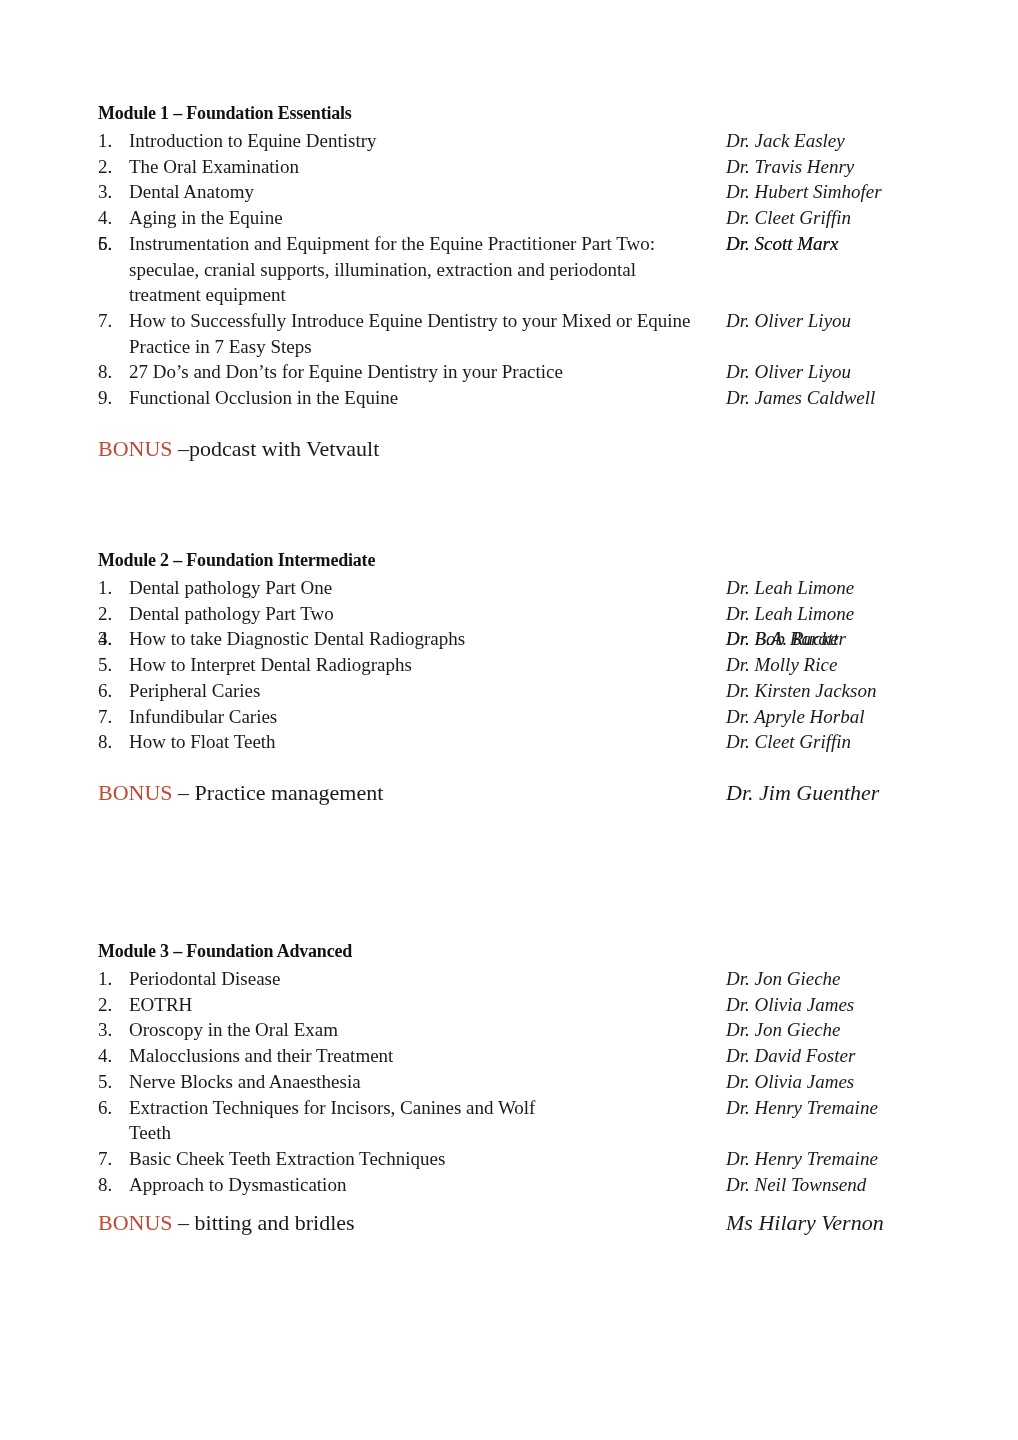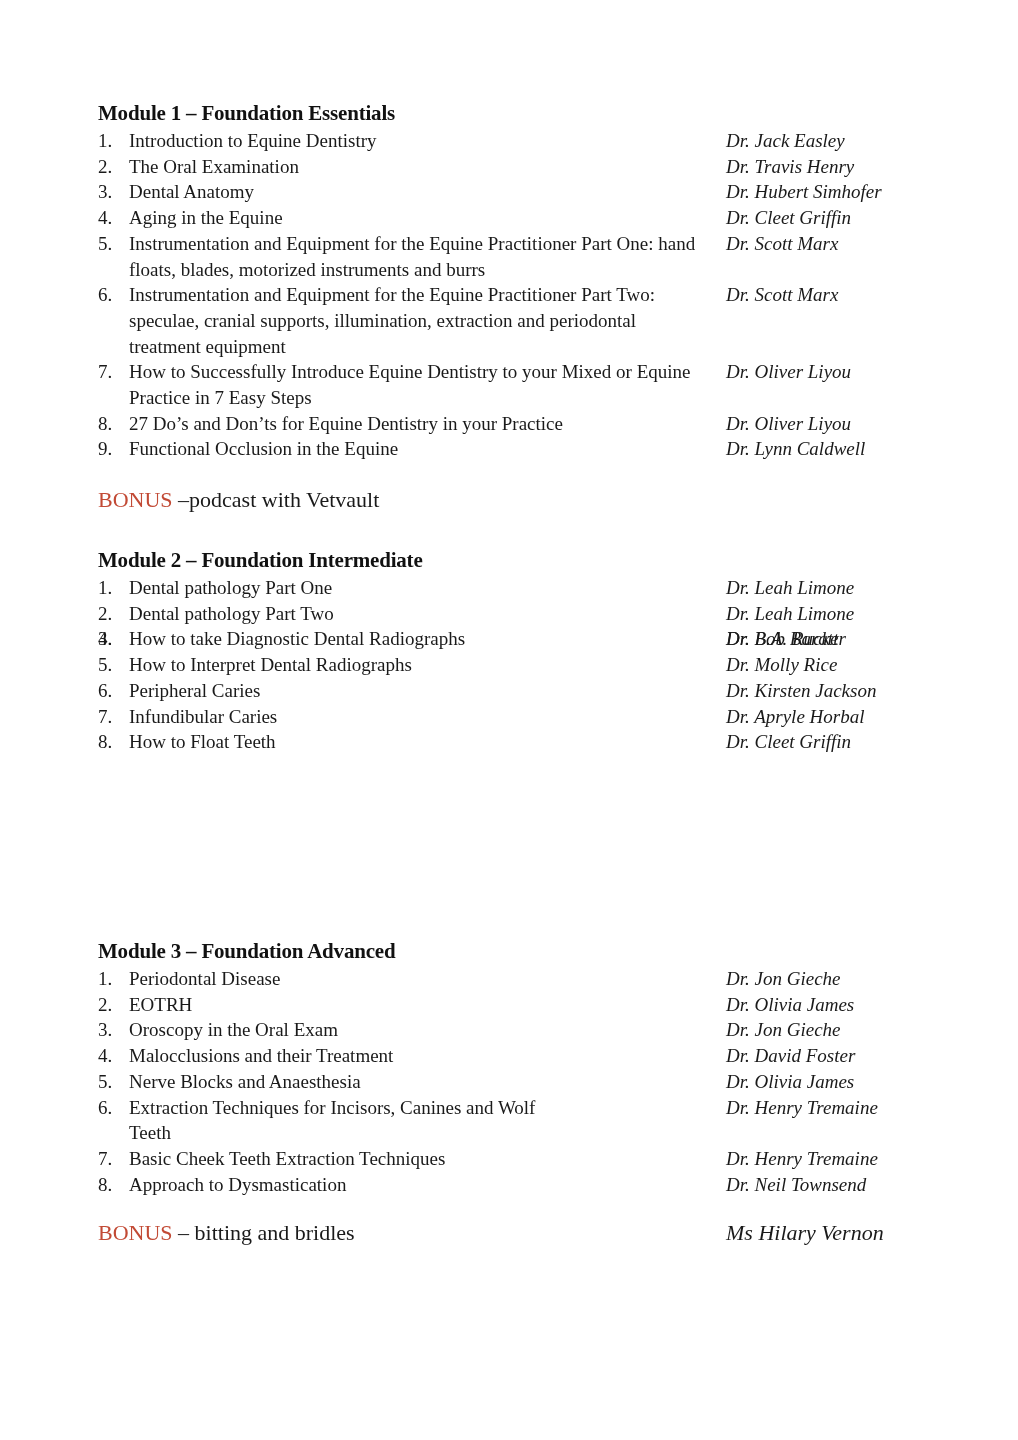--- a/index.html
+++ b/index.html
@@ -1,20 +1,20 @@
 <!DOCTYPE html>
 <html><head>
 <meta charset="utf-8">
 <style>
   html, body { margin: 0; padding: 0; background: #ffffff; }
   body { width: 1018px; height: 1440px; position: relative; overflow: hidden;
          font-family: "Liberation Serif", "DejaVu Serif", serif; color: #1a1a1a; }
   .page { position: absolute; left: 0; top: 0; width: 1018px; height: 1440px; }
   .module { position: absolute; left: 98px; width: 820px; }
-  .module-title { font-weight: bold; font-size: 21px; line-height: 30px; margin: 0; color: #111; letter-spacing: -0.2px; }
+  .module-title { font-weight: bold; font-size: 18px; line-height: 30px; margin: 0; color: #111; letter-spacing: -0.2px; }
   .item { position: relative; font-size: 19px; line-height: 25.7px; }
   .num { position: absolute; left: 0; top: 0; }
   .text { display: block; margin-left: 31px; width: 580px; }
   .m3 .text { width: 420px; }
   .speaker { position: absolute; left: 628px; top: 0; font-style: italic; white-space: nowrap; text-align: center; }
   .bonus { position: relative; font-size: 22px; line-height: 25.7px; }
   .bonus-label { color: #c24a35; }
 </style>
 </head>
 <body>
@@ -39,42 +39,41 @@
           <span class="text">Dental Anatomy</span>
           <span class="speaker">Dr. Hubert Simhofer</span>
         </div>
       <div class="item">
           <span class="num">4.</span>
           <span class="text">Aging in the Equine</span>
           <span class="speaker">Dr. Cleet Griffin</span>
         </div>
       <div class="item">
           <span class="num">5.</span>
-          <span class="text">Instrumentation and Equipment for the Equine Practitioner Part One: hand floats, blades, motorized instruments and burrs</span>
           <span class="speaker">Dr. Scott Marx</span>
         </div>
       <div class="item">
           <span class="num">6.</span>
           <span class="text">Instrumentation and Equipment for the Equine Practitioner Part Two: speculae, cranial supports, illumination, extraction and periodontal treatment equipment</span>
           <span class="speaker">Dr. Scott Marx</span>
         </div>
       <div class="item">
           <span class="num">7.</span>
           <span class="text">How to Successfully Introduce Equine Dentistry to your Mixed or Equine Practice in 7 Easy Steps</span>
           <span class="speaker">Dr. Oliver Liyou</span>
         </div>
       <div class="item">
           <span class="num">8.</span>
           <span class="text">27 Do’s and Don’ts for Equine Dentistry in your Practice</span>
           <span class="speaker">Dr. Oliver Liyou</span>
         </div>
       <div class="item">
           <span class="num">9.</span>
           <span class="text">Functional Occlusion in the Equine</span>
-          <span class="speaker">Dr. Lynn Caldwell</span>
+          <span class="speaker">Dr. James Caldwell</span>
         </div>
     </div>
     <div class="bonus" style="margin-top:25px;"><span class="bonus-label" style="color: rgb(194, 74, 53);">BONUS</span><span> –podcast with Vetvault</span><span class="speaker"></span></div>
   </section>
 
   <section class="module m2" style="top:545px;">
     <h2 class="module-title">Module 2 – Foundation Intermediate</h2>
     <div class="list">
       <div class="item">
           <span class="num">1.</span>
@@ -109,20 +108,21 @@
           <span class="num">7.</span>
           <span class="text">Infundibular Caries</span>
           <span class="speaker">Dr. Apryle Horbal</span>
         </div>
       <div class="item">
           <span class="num">8.</span>
           <span class="text">How to Float Teeth</span>
           <span class="speaker">Dr. Cleet Griffin</span>
         </div>
     </div>
+    <div class="bonus" style="margin-top:25px;"><span class="bonus-label" style="color: rgb(194, 74, 53);">BONUS</span><span> – Practice management</span><span class="speaker">Dr. Jim Guenther</span></div>
   </section>
 
   <section class="module m3" style="top:936px;">
     <h2 class="module-title">Module 3 – Foundation Advanced</h2>
     <div class="list">
       <div class="item">
           <span class="num">1.</span>
           <span class="text">Periodontal Disease</span>
           <span class="speaker">Dr. Jon Gieche</span>
         </div>
@@ -155,16 +155,16 @@
           <span class="num">7.</span>
           <span class="text">Basic Cheek Teeth Extraction Techniques</span>
           <span class="speaker">Dr. Henry Tremaine</span>
         </div>
       <div class="item">
           <span class="num">8.</span>
           <span class="text">Approach to Dysmastication</span>
           <span class="speaker">Dr. Neil Townsend</span>
         </div>
     </div>
-    <div class="bonus" style="margin-top:23px;"><span class="bonus-label" style="color: rgb(194, 74, 53);">BONUS</span><span> – bitting and bridles</span><span class="speaker">Ms Hilary Vernon</span></div>
+    <div class="bonus" style="margin-top:13px;"><span class="bonus-label" style="color: rgb(194, 74, 53);">BONUS</span><span> – bitting and bridles</span><span class="speaker">Ms Hilary Vernon</span></div>
   </section>
 
 </div>
 
 </body></html>

